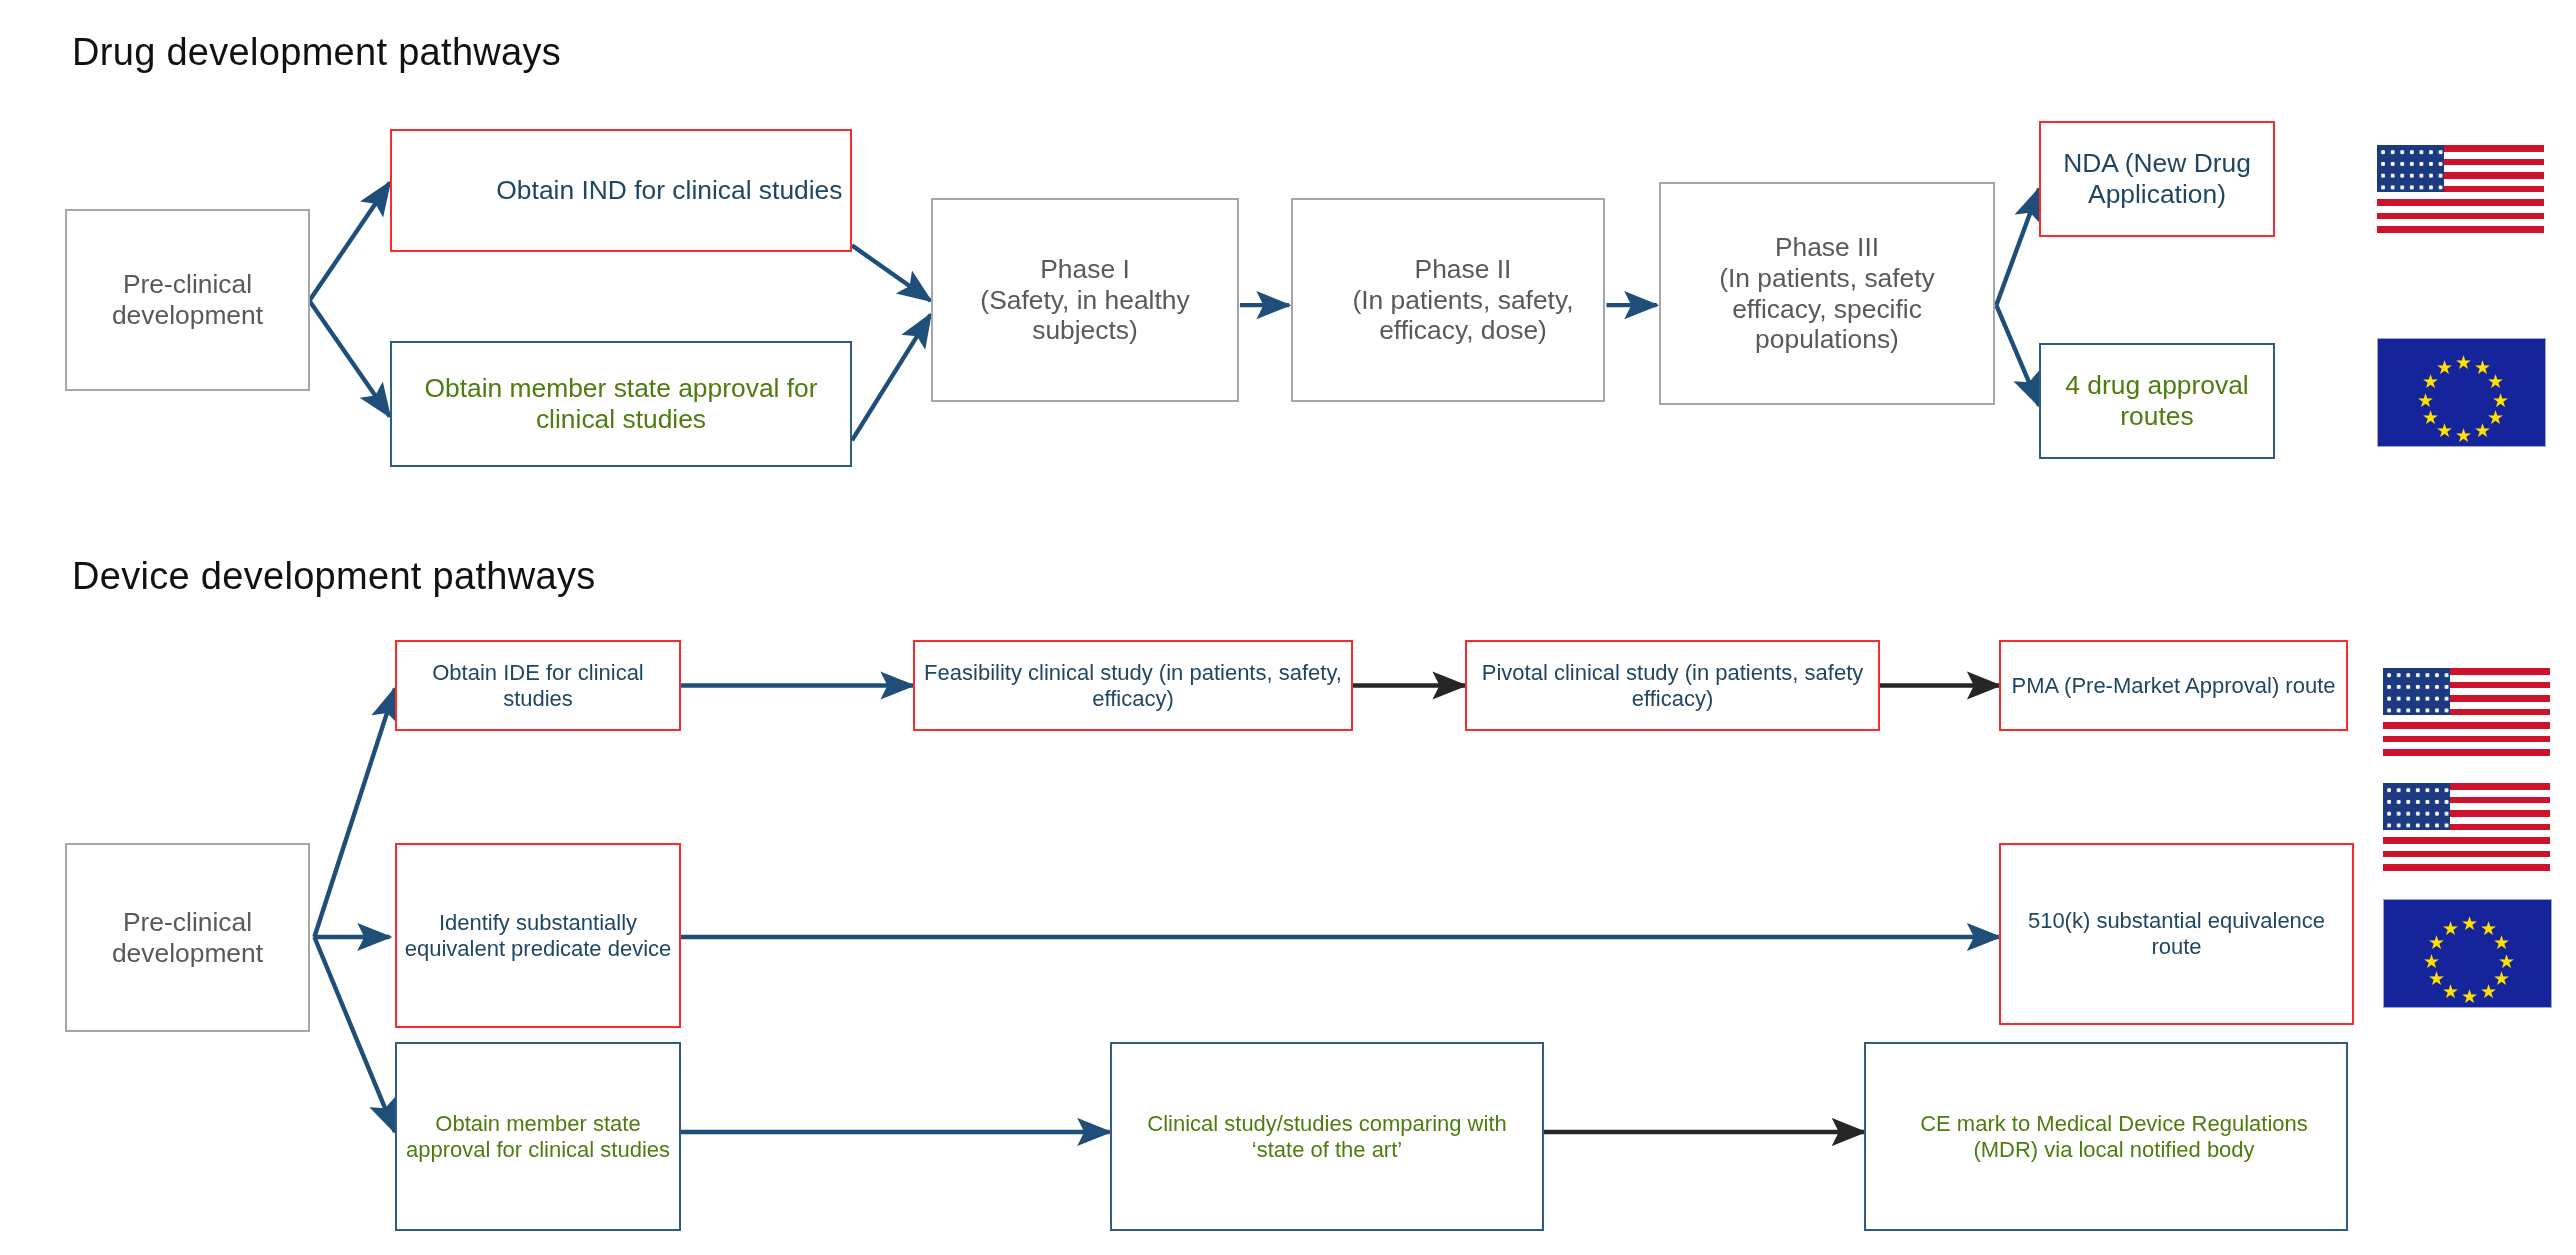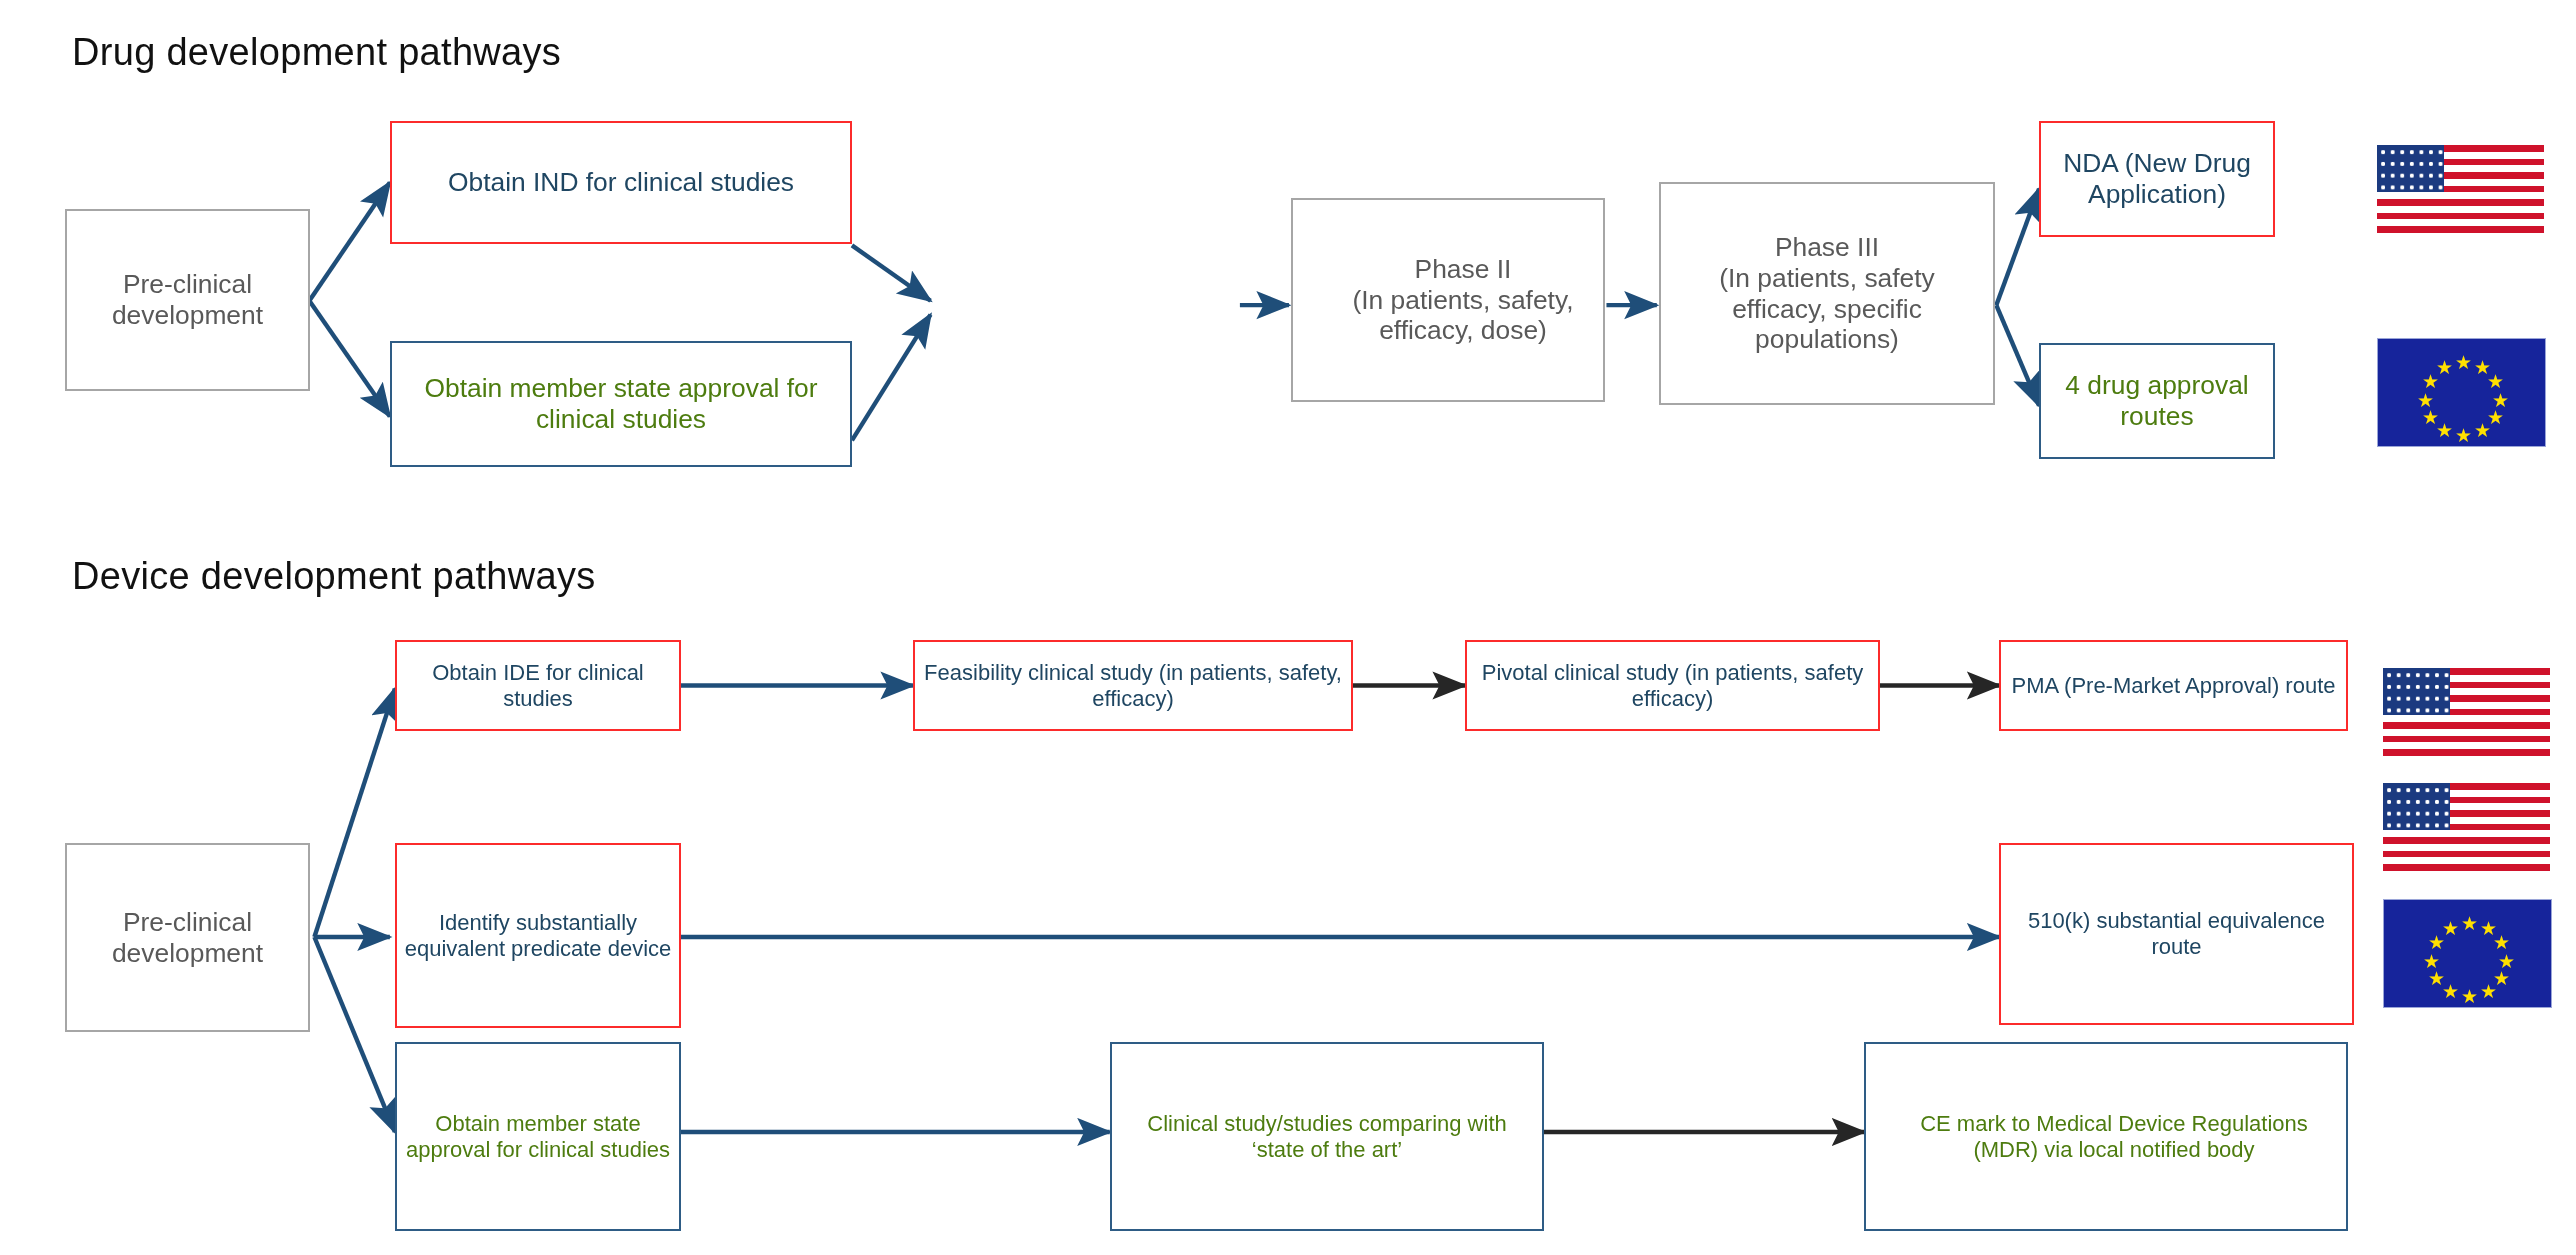--- a/index.html
+++ b/index.html
@@ -76,28 +76,32 @@
       <path d="M2455,1800 L2965,1800"></path>
     </g>
   </svg>
 
   <div class="section-title" style="left:72px;top:31px;">Drug development pathways</div>
 
   <div class="node gray f42" style="left:65px;top:209px;width:245px;height:182px;">
     <span class="txt">Pre-clinical development</span>
   </div>
 
-  <div class="node red f42" style="left:390px;top:121px;width:462px;height:123px;">
+  <div class="node red f42" style="left:390px;top:129px;width:462px;height:123px;text-align:right;">
     <span class="txt">Obtain IND for clinical studies</span>
   </div>
 
   <div class="node blue f42" style="left:390px;top:341px;width:462px;height:126px;">
     <span class="txt">Obtain member state approval for clinical studies</span>
   </div>
 
+  <div class="node gray f42" style="left:931px;top:198px;width:308px;height:204px;">
+    <span class="txt" style="white-space:pre-line;">Phase I
+(Safety, in healthy subjects)</span>
+  </div>
 
   <div class="node gray f42" style="left:1291px;top:198px;width:314px;height:204px;">
     <span class="txt" style="white-space:pre-line;margin-left:30px;">Phase II
 (In patients, safety, efficacy, dose)</span>
   </div>
 
   <div class="node gray f42" style="left:1659px;top:182px;width:336px;height:223px;">
     <span class="txt" style="white-space:pre-line;">Phase III
 (In patients, safety efficacy, specific populations)</span>
   </div>

